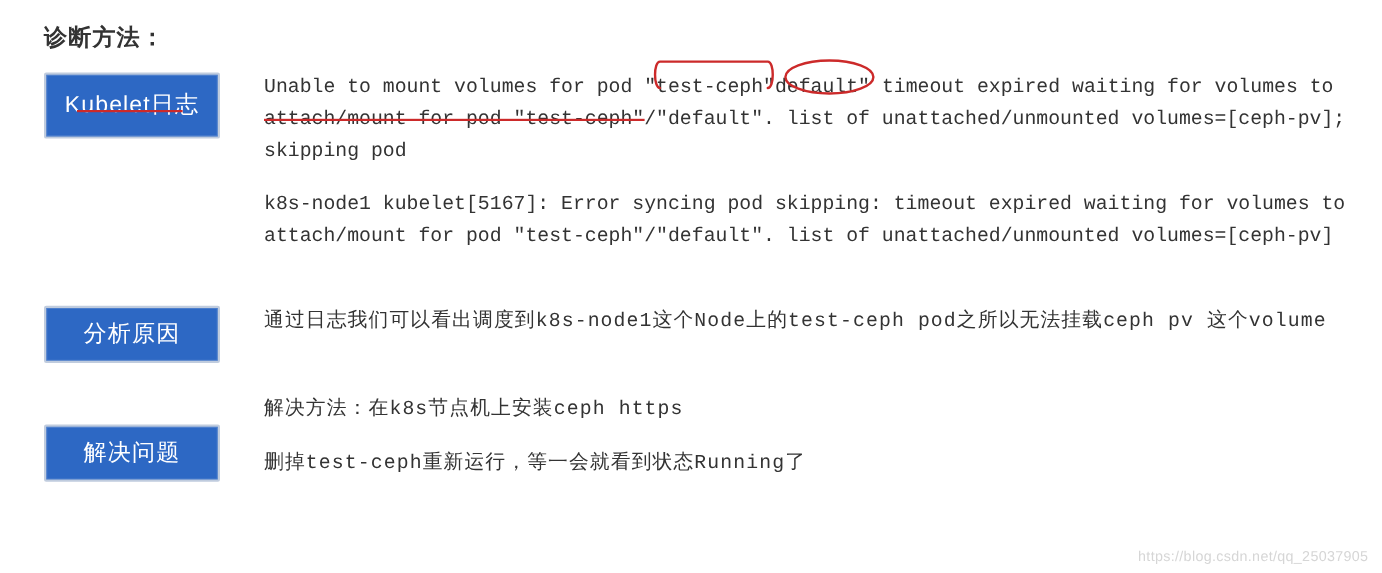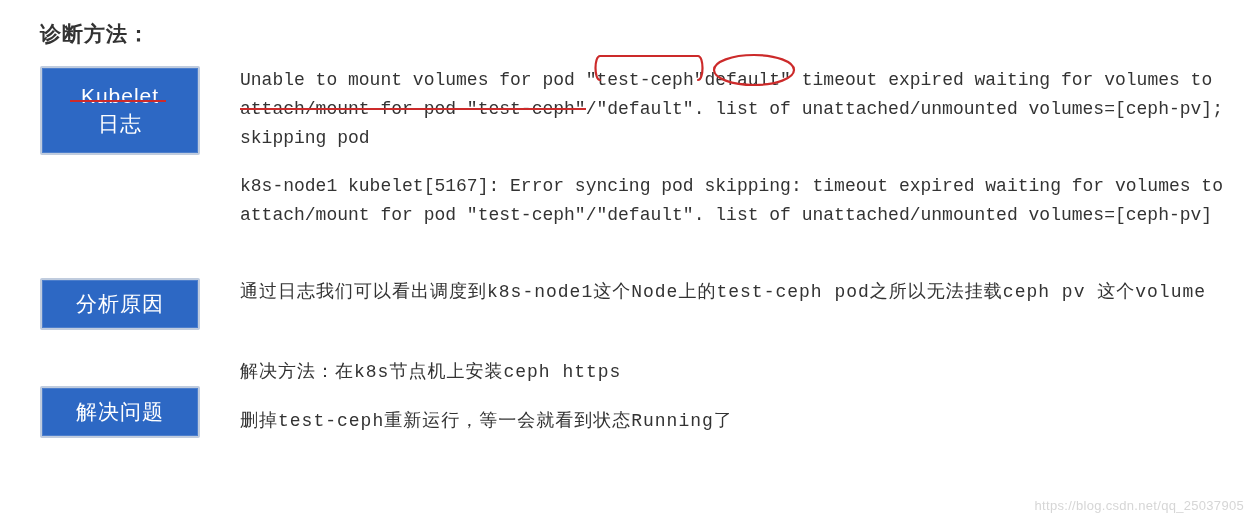--- a/index.html
+++ b/index.html
@@ -30,21 +30,21 @@
       min-width: 160px;
       background: #2d68c4;
       color: #ffffff;
       text-align: center;
       padding: 10px 6px;
       font-size: 21px;
       border: 2px solid #c0ccde;
       border-radius: 2px;
       margin-left: 10px;
       display: flex;
-      flex-direction: column;
+      flex-direction: row;
       justify-content: center;
       align-items: center;
       line-height: 1.35;
       font-weight: 500;
       letter-spacing: 1px;
       box-shadow: inset 0 0 0 1px rgba(255,255,255,0.15);
       position: relative;
     }
     .label-box.kubelet { padding: 14px 6px; }
     .label-box .top-line { display: block; }

